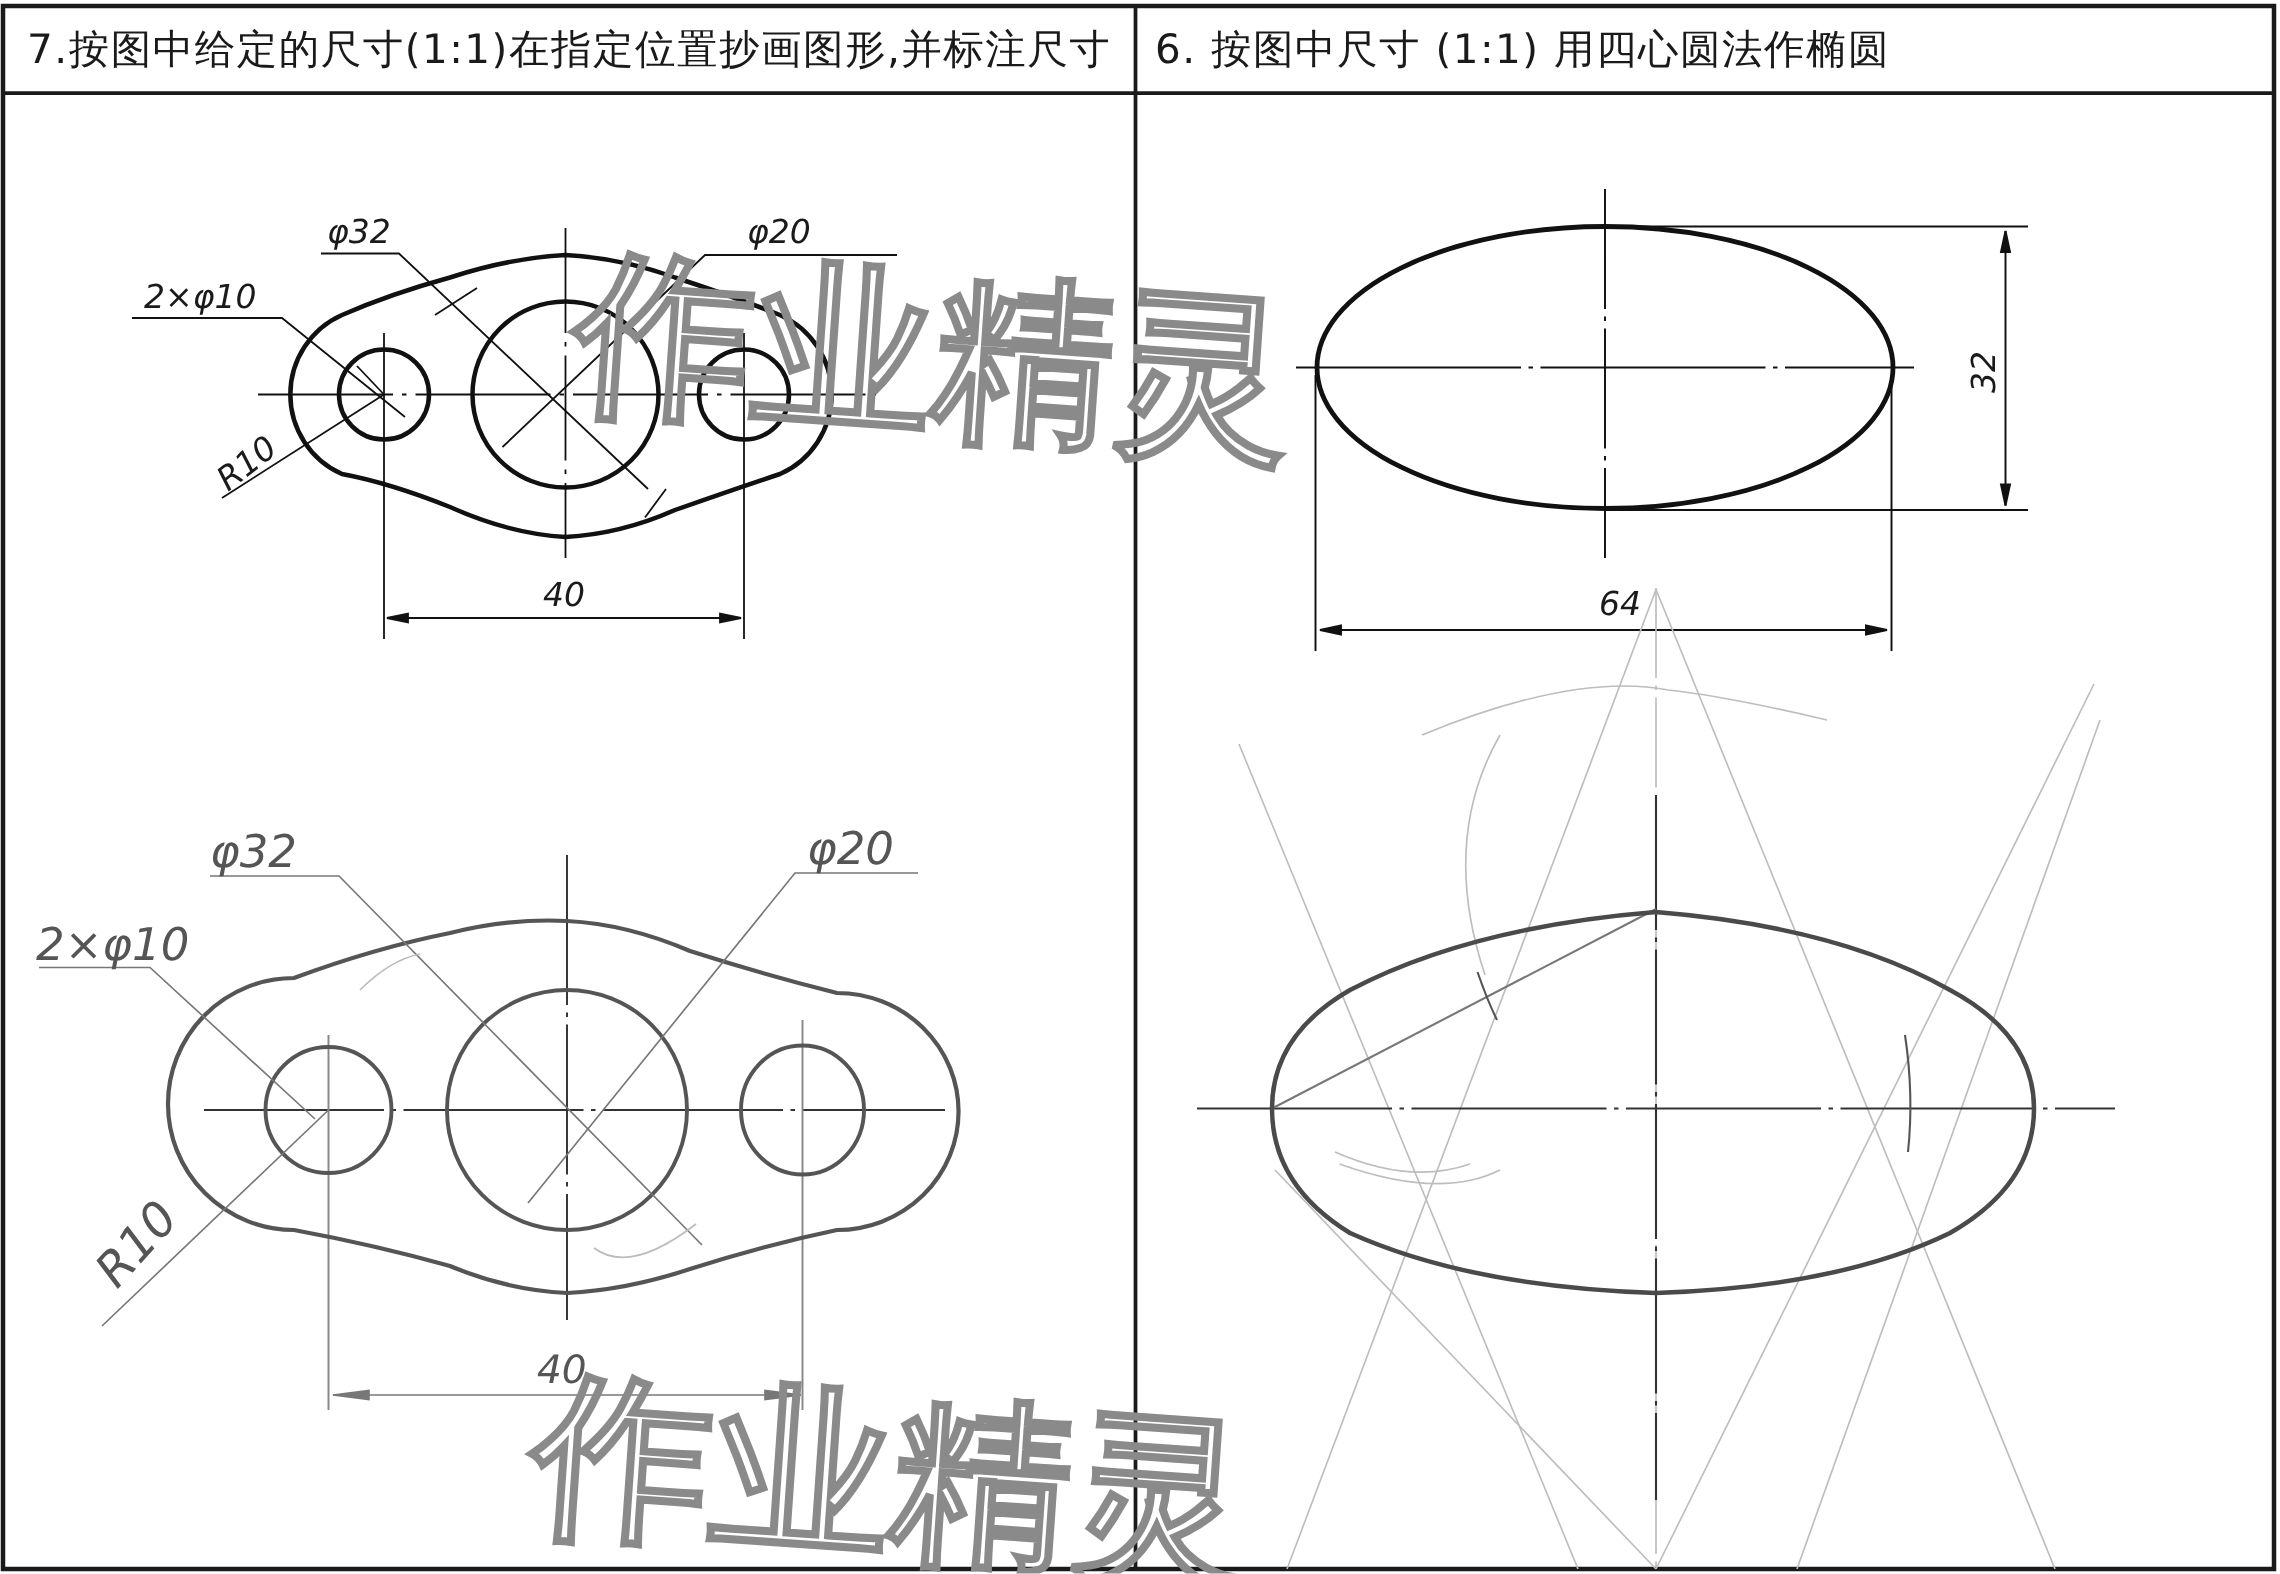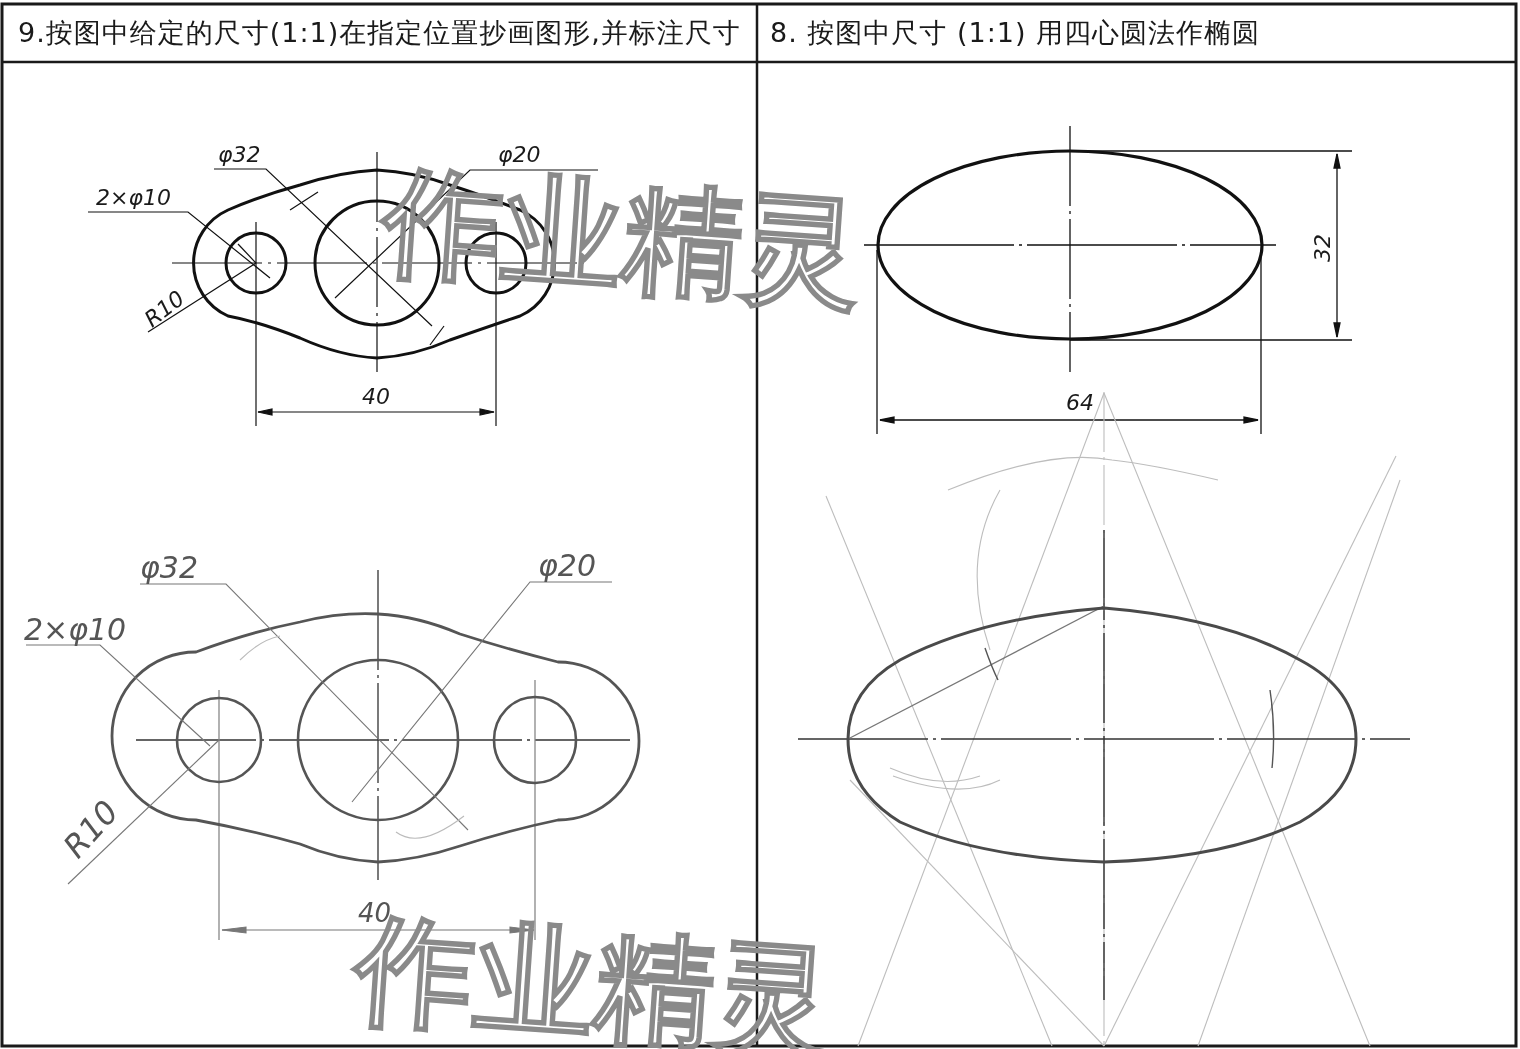--- a/index.html
+++ b/index.html
@@ -11,22 +11,22 @@
   svg{position:absolute;left:0;top:0;}
   .dimtxt{font-family:"DejaVu Sans",sans-serif;font-style:italic;fill:#1a1a1a;}
   .pencil{font-family:"DejaVu Sans",sans-serif;font-style:italic;fill:#555;}
   .wm{font-family:"DejaVu Sans",sans-serif;font-weight:bold;fill:none;stroke:#8a8a8a;stroke-width:1.6;}
 </style>
 </head>
 <body>
 
 <div class="sheet">
 
-  <div class="header left">9.按图中给定的尺寸(1:1)在指定位置抄画图形,并标注尺寸</div>
-  <div class="header right">8. 按图中尺寸 (1:1) 用四心圆法作椭圆</div>
+  <div class="header left">7.按图中给定的尺寸(1:1)在指定位置抄画图形,并标注尺寸</div>
+  <div class="header right">6. 按图中尺寸 (1:1) 用四心圆法作椭圆</div>
 
   <svg width="1520" height="1049" viewBox="0 0 1520 1049">
 
     <g stroke="#1a1a1a" fill="none">
       <rect x="2" y="4" width="1514" height="1042" stroke-width="3"></rect>
       <line x1="2" y1="62" x2="1516" y2="62" stroke-width="2.5"></line>
       <line x1="757" y1="4" x2="757" y2="1046" stroke-width="2.5"></line>
     </g>
 
     <g>

